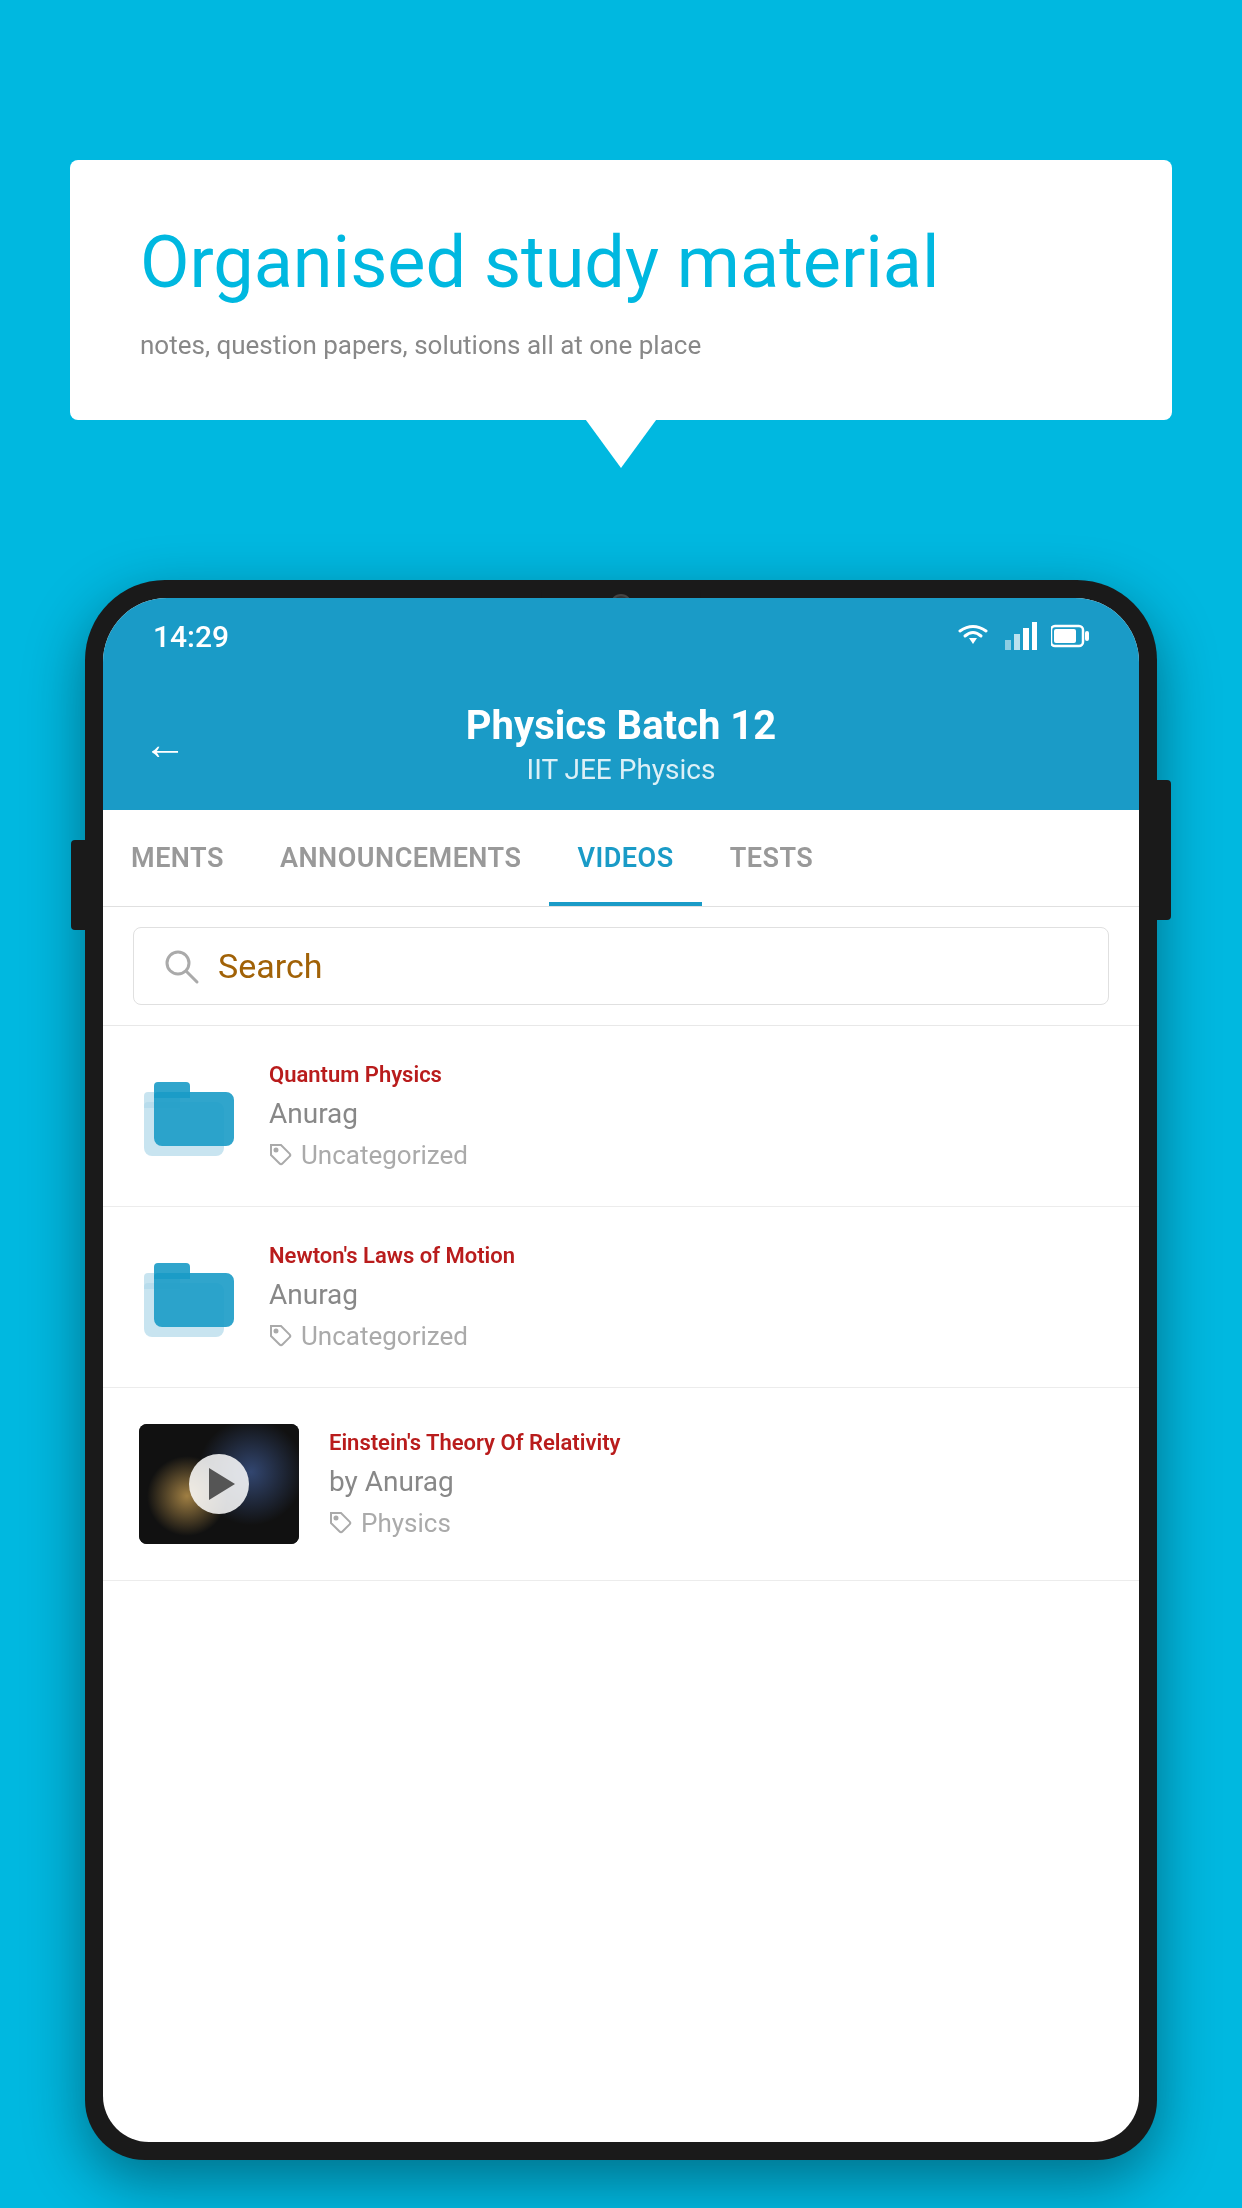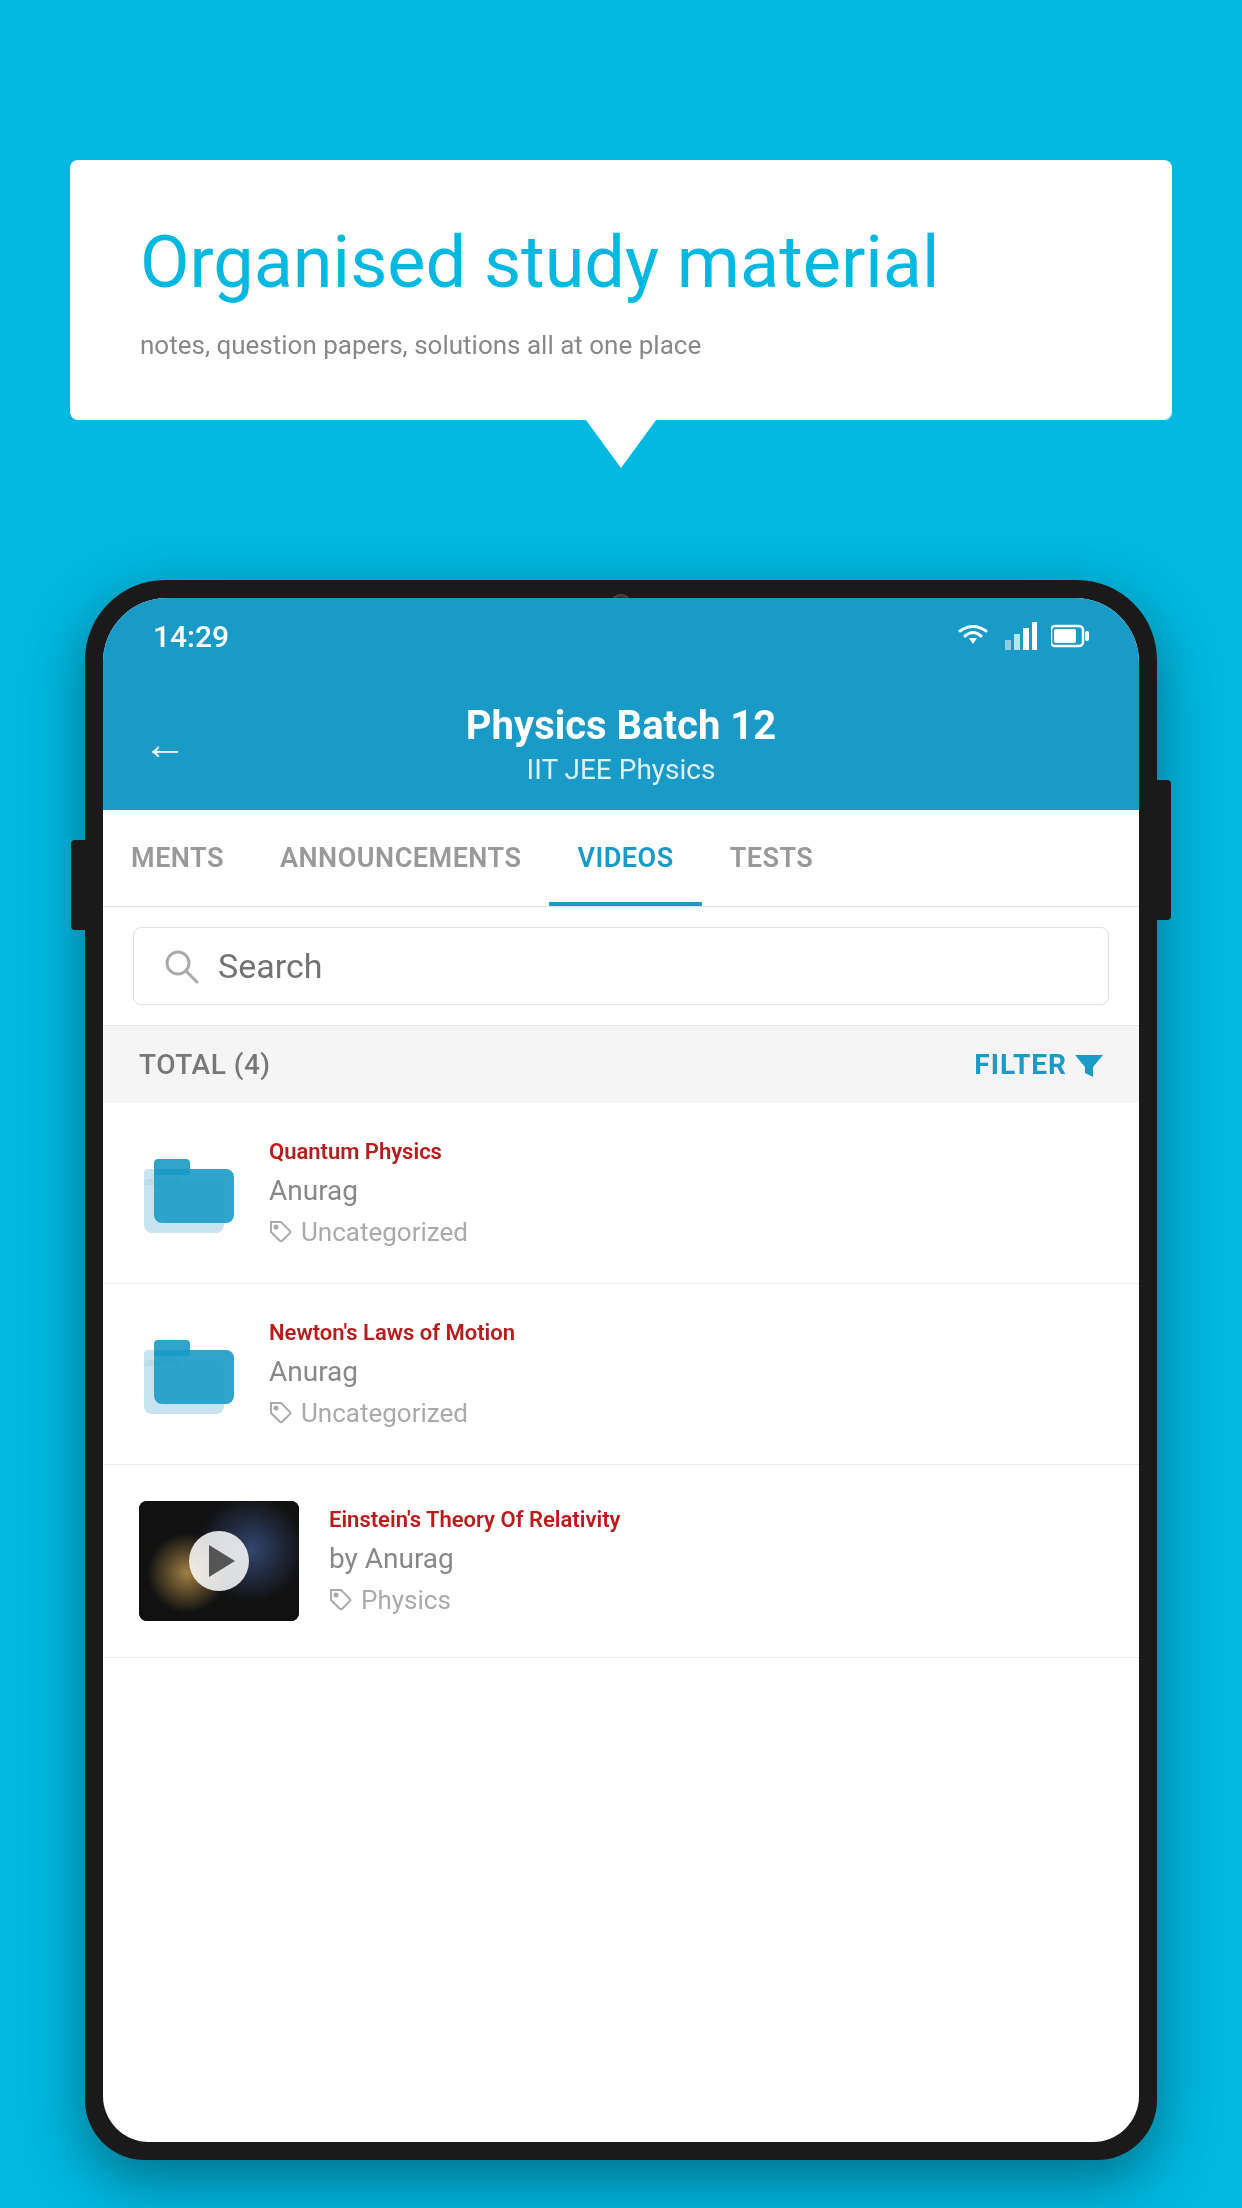--- a/index.html
+++ b/index.html
@@ -228,21 +228,21 @@
       background: white;
       border: 1px solid #e0e0e0;
       border-radius: 8px;
       display: flex;
       align-items: center;
       padding: 18px 28px;
       gap: 18px;
     }
 
     .search-text {
-      color: #737373;
+      color: #a16207;
       font-size: 34px;
     }
 
     
     .filter-row {
       background: #f5f5f5;
       padding: 22px 36px;
       display: flex;
       justify-content: space-between;
       align-items: center;
@@ -490,29 +490,20 @@
         <div class="search-section">
           <div class="search-bar">
             <svg width="38" height="38" viewBox="0 0 38 38" fill="none">
               <circle cx="16" cy="16" r="11" stroke="#aaa" stroke-width="3"></circle>
               <line x1="24" y1="24" x2="35" y2="35" stroke="#aaa" stroke-width="3" stroke-linecap="round"></line>
             </svg>
             <span class="search-text">Search</span>
           </div>
         </div>
 
-        <div class="filter-row">
-          <span class="total-count">TOTAL (4)</span>
-          <div class="filter-btn">
-            <span>FILTER</span>
-            <svg width="28" height="28" viewBox="0 0 28 28" fill="#1a9bc7">
-              <polygon points="0,4 28,4 18,16 18,26 10,22 10,16"></polygon>
-            </svg>
-          </div>
-        </div>
 
         <div class="video-list">
 
           <div class="video-item">
             <div class="file-icon-wrap">
               <div class="folder-stack">
                 <div class="folder-second folder-icon">
                   <div class="folder-tab"></div>
                   <div class="folder-back"></div>
                 </div>

